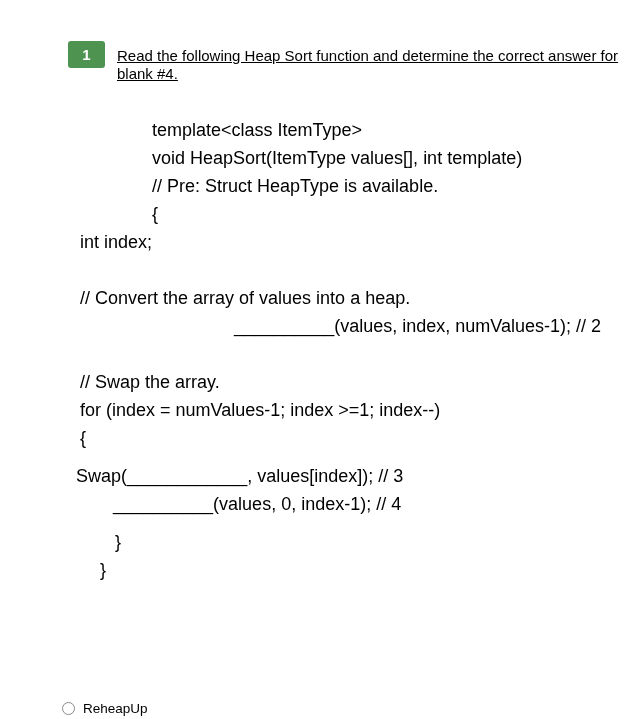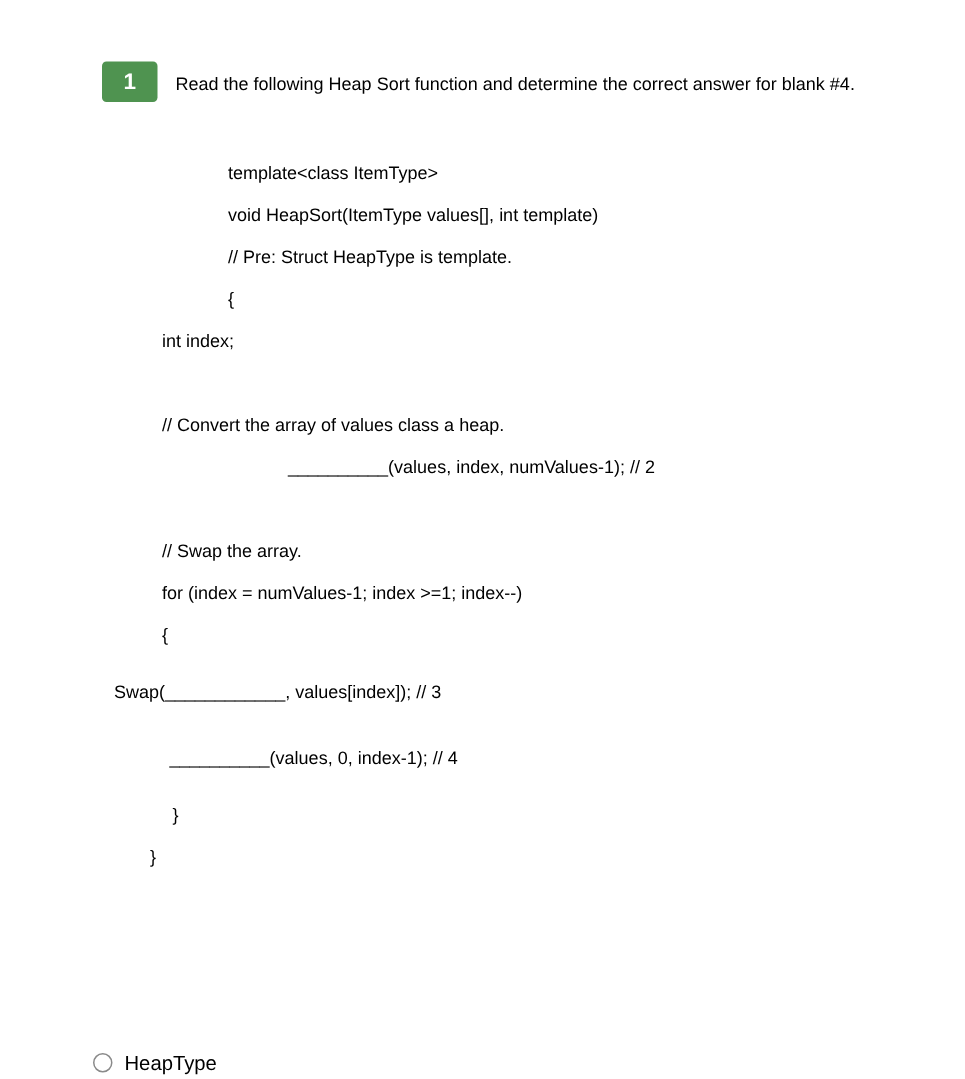--- a/index.html
+++ b/index.html
@@ -34,39 +34,40 @@
     color: #ffffff;
     font-size: 15px;
     font-weight: bold;
     line-height: 27px;
     text-align: center;
     border-radius: 3px;
   }
   .question-text {
     margin-left: 12px;
     padding-top: 6px;
-    font-size: 12px;
+    font-size: 15px;
     line-height: 18px;
+    text-decoration: underline;
   }
 
   
   .code {
     margin-top: 33px;
-    font-size: 12px;
+    font-size: 18px;
   }
   .line {
     height: 28px;
     line-height: 28px;
     white-space: pre;
   }
   .ind-a { margin-left: 152px; }  
-  .ind-b { margin-left: 108px; }  
-  .ind-c { margin-left: 192px; }  
+  .ind-b { margin-left: 80px; }  
+  .ind-c { margin-left: 192px; text-align: center; }  
   .ind-swap { margin-left: 76px; }
-  .ind-d { margin-left: 113px; margin-top: 16px; }
+  .ind-d { margin-left: 113px; }
   .ind-brace1 { margin-left: 115px; }
   .ind-brace2 { margin-left: 100px; }
   .gap { height: 28px; }
   .gap-sm { height: 10px; }
 
   
   .options {
     position: absolute;
     left: 62px;
     top: 656px;
@@ -97,39 +98,39 @@
 <div class="page">
 
   <div class="question-header">
     <div class="badge">1</div>
     <div class="question-text">Read the following Heap Sort function and determine the correct answer for blank #4.</div>
   </div>
 
   <div class="code">
     <div class="line ind-a">template&lt;class ItemType&gt;</div>
     <div class="line ind-a">void HeapSort(ItemType values[], int template)</div>
-    <div class="line ind-a">// Pre: Struct HeapType is template.</div>
+    <div class="line ind-a">// Pre: Struct HeapType is available.</div>
     <div class="line ind-a">{</div>
     <div class="line ind-b">int index;</div>
     <div class="gap"></div>
-    <div class="line ind-b">// Convert the array of values class a heap.</div>
+    <div class="line ind-b">// Convert the array of values into a heap.</div>
     <div class="line ind-c">__________(values, index, numValues-1); // 2</div>
     <div class="gap"></div>
     <div class="line ind-b">// Swap the array.</div>
     <div class="line ind-b">for (index = numValues-1; index &gt;=1; index--)</div>
     <div class="line ind-b">{</div>
     <div class="gap-sm"></div>
     <div class="line ind-swap">Swap(____________, values[index]); // 3</div>
     <div class="line ind-d">__________(values, 0, index-1); // 4</div>
     <div class="gap-sm"></div>
     <div class="line ind-brace1">}</div>
     <div class="line ind-brace2">}</div>
   </div>
 
   <div class="options">
     <label class="option">
       <span class="radio"></span>
-      <span class="option-label">HeapType</span>
+      <span class="option-label">ReheapUp</span>
     </label>
 
   </div>
 
 </div>
 
 </body></html>

